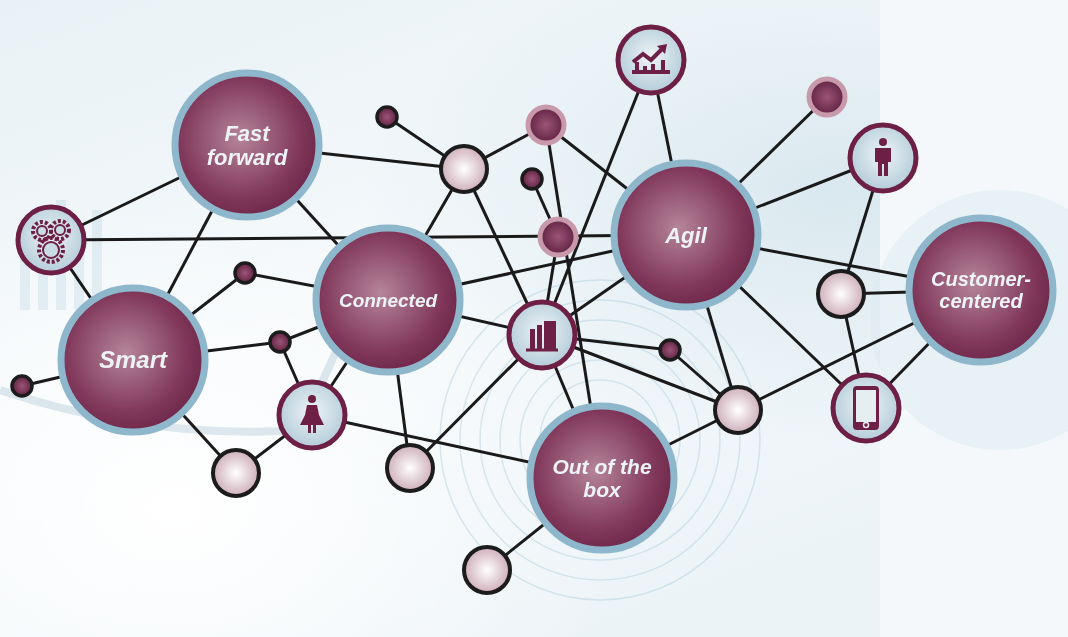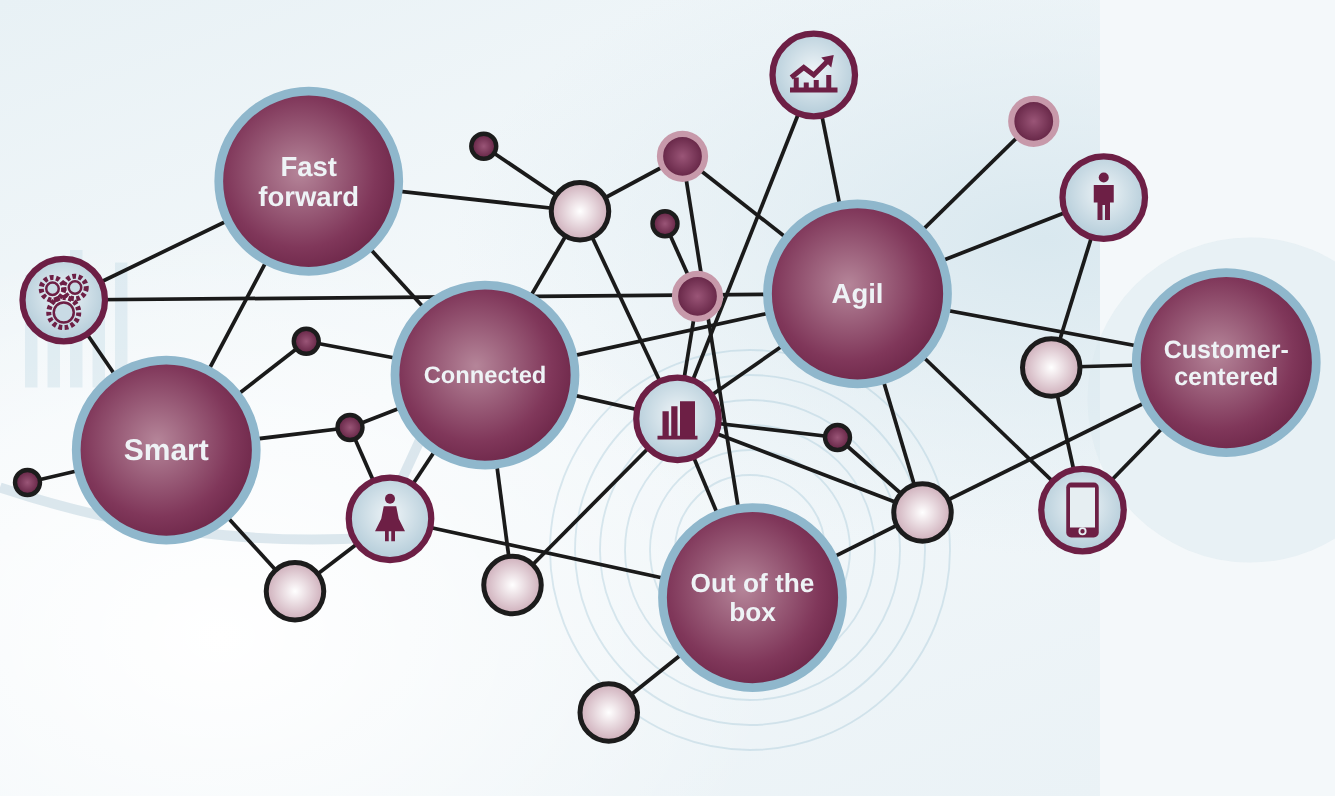--- a/index.html
+++ b/index.html
@@ -1,21 +1,21 @@
 <!DOCTYPE html>
 <html><head>
 <meta charset="utf-8">
 <style>
   html,body{margin:0;padding:0;}
   body{width:1068px;height:637px;overflow:hidden;background:#f4f8fa;font-family:"Liberation Sans",sans-serif;}
   #stage{position:relative;width:880px;height:637px;
     background:
       radial-gradient(ellipse at 20% 80%, #ffffff 0%, rgba(255,255,255,0) 45%),
       radial-gradient(ellipse at 95% 30%, #d9e8ef 0%, rgba(217,232,239,0) 40%),
-      linear-gradient(160deg,#e8f1f5 0%,#f5f9fb 45%,#eaf2f6 100%);}
+      linear-gradient(160deg,#e8f1f5 0%,#f5f9fb 45%,#eaf2f6 100%); font-style: italic;}
   svg{position:absolute;left:0;top:0;}
   .lbl{fill:#eef3f6;font-family:"Liberation Sans",sans-serif;font-weight:bold;text-anchor:middle;}
 </style>
 </head>
 <body>
 
 <div id="stage">
   <svg id="bg" width="1068" height="637">
     <g opacity="0.35" stroke="#9ec3d4" fill="none" stroke-width="1.5">
       <circle cx="600" cy="440" r="60"></circle>

